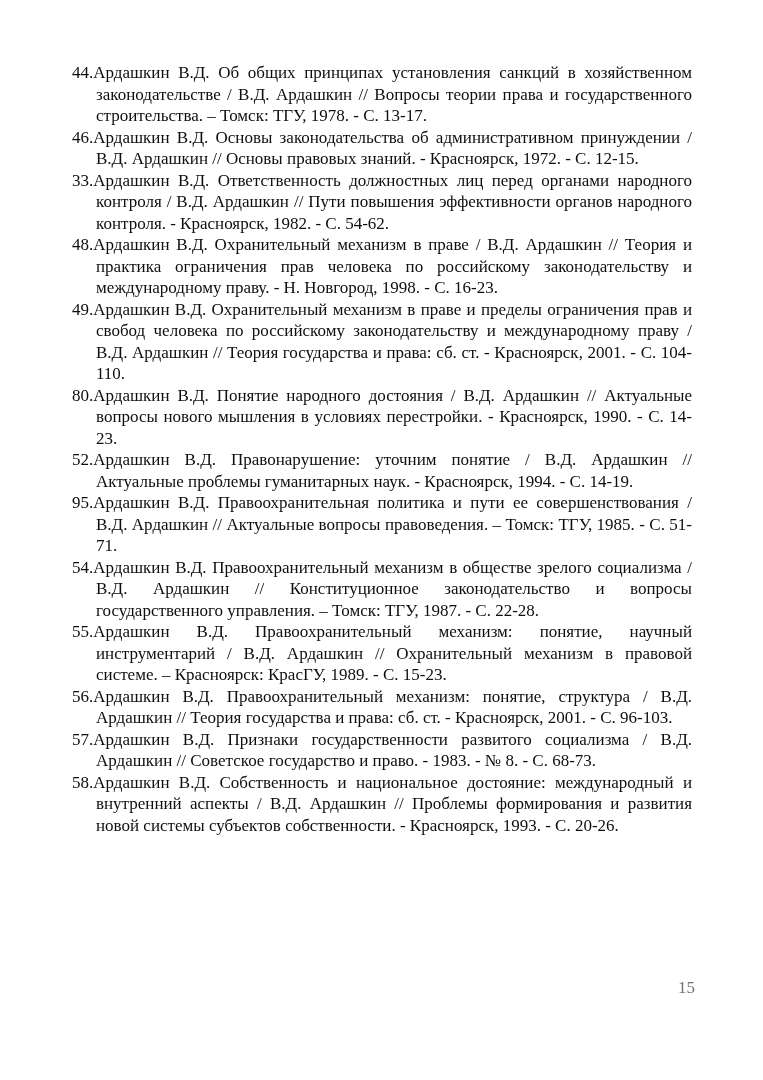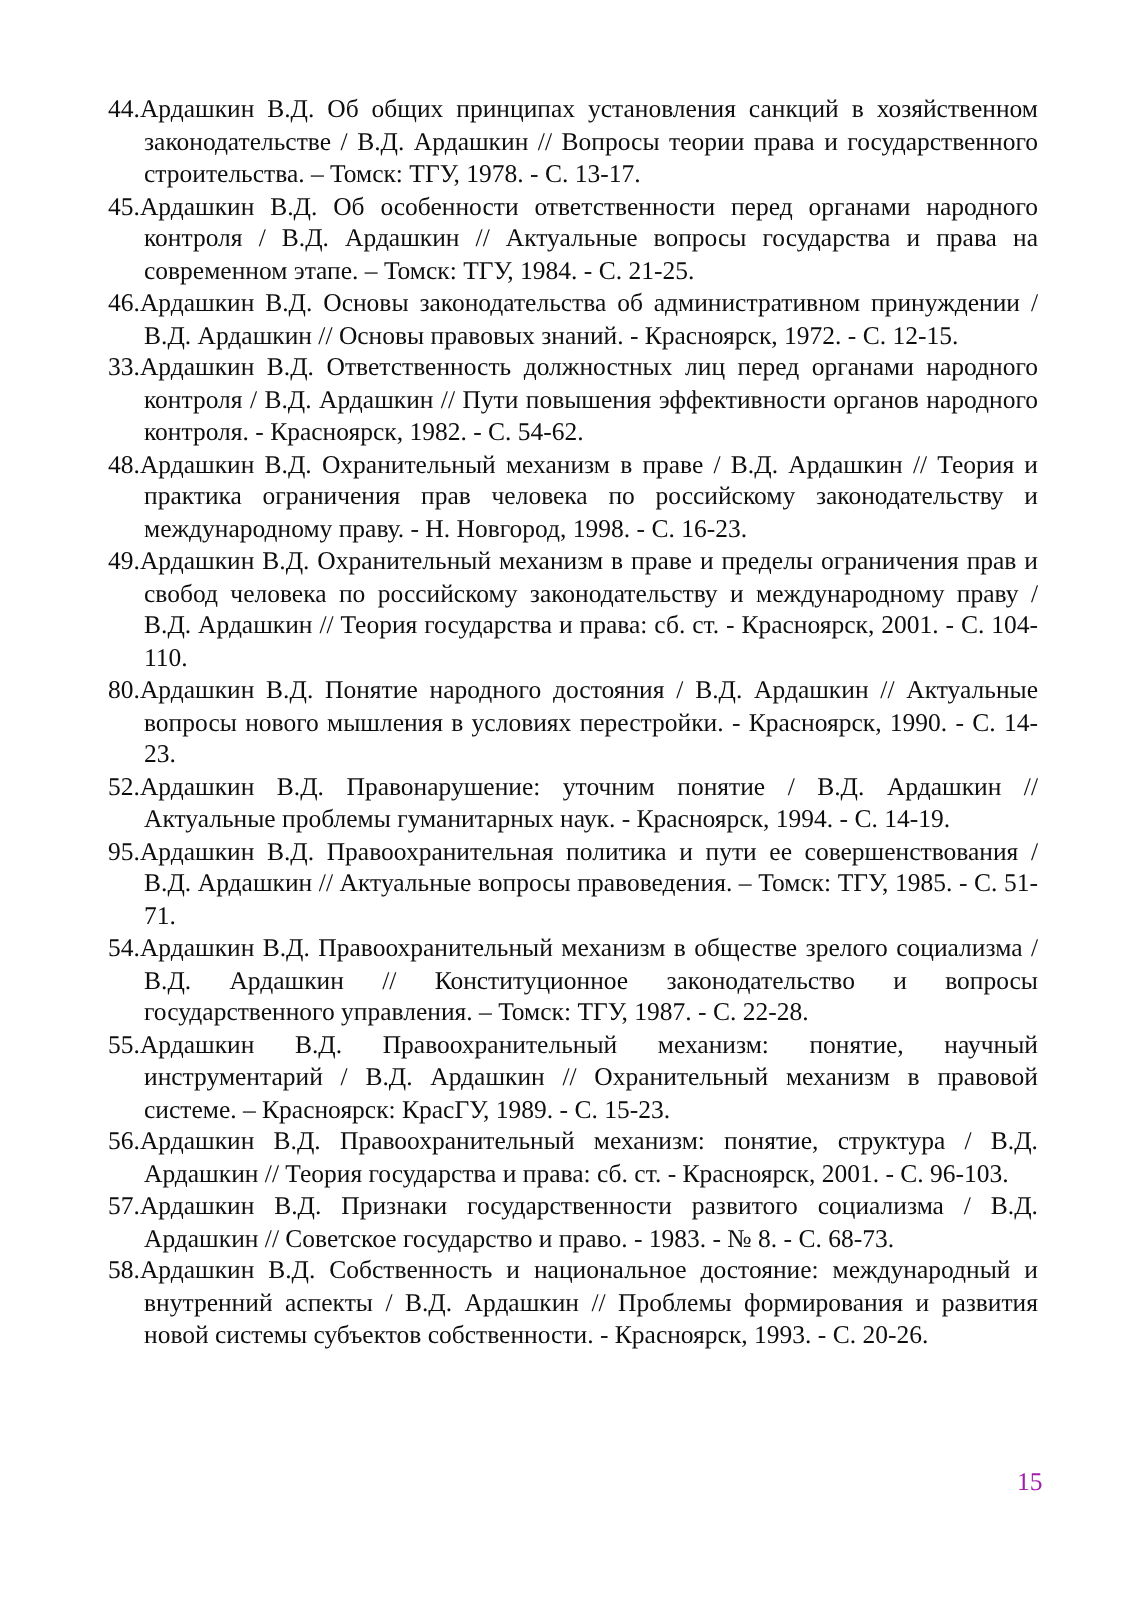--- a/index.html
+++ b/index.html
@@ -29,31 +29,30 @@
     padding-left: 24px;
     text-indent: -24px;
     margin: 0;
   }
   .page-num {
     position: absolute;
     right: 68px;
     bottom: 50px;
     font-size: 17px;
     line-height: 21px;
-    color: #a21caf;
+    color: #737373;
     margin-top: 18px;
   }
 </style>
 </head>
 <body>
 
 <div class="page">
   <div class="content">
     <p class="ref"><span>44.</span><span>Ардашкин В.Д. Об общих принципах установления санкций в хозяйственном законодательстве / В.Д. Ардашкин // Вопросы теории права и государственного строительства. – Томск: ТГУ, 1978. - С. 13-17.</span></p>
-    <p class="ref"><span>45.</span><span>Ардашкин В.Д. Об особенности ответственности перед органами народного контроля / В.Д. Ардашкин // Актуальные вопросы государства и права на современном этапе. – Томск: ТГУ, 1984. - С. 21-25.</span></p>
     <p class="ref"><span>46.</span><span>Ардашкин В.Д. Основы законодательства об административном принуждении / В.Д. Ардашкин // Основы правовых знаний. - Красноярск, 1972. - С. 12-15.</span></p>
     <p class="ref"><span>33.</span><span>Ардашкин В.Д. Ответственность должностных лиц перед органами народного контроля / В.Д. Ардашкин // Пути повышения эффективности органов народного контроля. - Красноярск, 1982. - С. 54-62.</span></p>
     <p class="ref"><span>48.</span><span>Ардашкин В.Д. Охранительный механизм в праве / В.Д. Ардашкин // Теория и практика ограничения прав человека по российскому законодательству и международному праву. - Н. Новгород, 1998. - С. 16-23.</span></p>
     <p class="ref"><span>49.</span><span>Ардашкин В.Д. Охранительный механизм в праве и пределы ограничения прав и свобод человека по российскому законодательству и международному праву / В.Д. Ардашкин // Теория государства и права: сб. ст. - Красноярск, 2001. - С. 104-110.</span></p>
     <p class="ref"><span>80.</span><span>Ардашкин В.Д. Понятие народного достояния / В.Д. Ардашкин // Актуальные вопросы нового мышления в условиях перестройки. - Красноярск, 1990. - С. 14-23.</span></p>
     <p class="ref"><span>52.</span><span>Ардашкин В.Д. Правонарушение: уточним понятие / В.Д. Ардашкин // Актуальные проблемы гуманитарных наук. - Красноярск, 1994. - С. 14-19.</span></p>
     <p class="ref"><span>95.</span><span>Ардашкин В.Д. Правоохранительная политика и пути ее совершенствования / В.Д. Ардашкин // Актуальные вопросы правоведения. – Томск: ТГУ, 1985. - С. 51-71.</span></p>
     <p class="ref"><span>54.</span><span>Ардашкин В.Д. Правоохранительный механизм в обществе зрелого социализма / В.Д. Ардашкин // Конституционное законодательство и вопросы государственного управления. – Томск: ТГУ, 1987. - С. 22-28.</span></p>
     <p class="ref"><span>55.</span><span>Ардашкин В.Д. Правоохранительный механизм: понятие, научный инструментарий / В.Д. Ардашкин // Охранительный механизм в правовой системе. – Красноярск: КрасГУ, 1989. - С. 15-23.</span></p>
     <p class="ref"><span>56.</span><span>Ардашкин В.Д. Правоохранительный механизм: понятие, структура / В.Д. Ардашкин // Теория государства и права: сб. ст. - Красноярск, 2001. - С. 96-103.</span></p>

